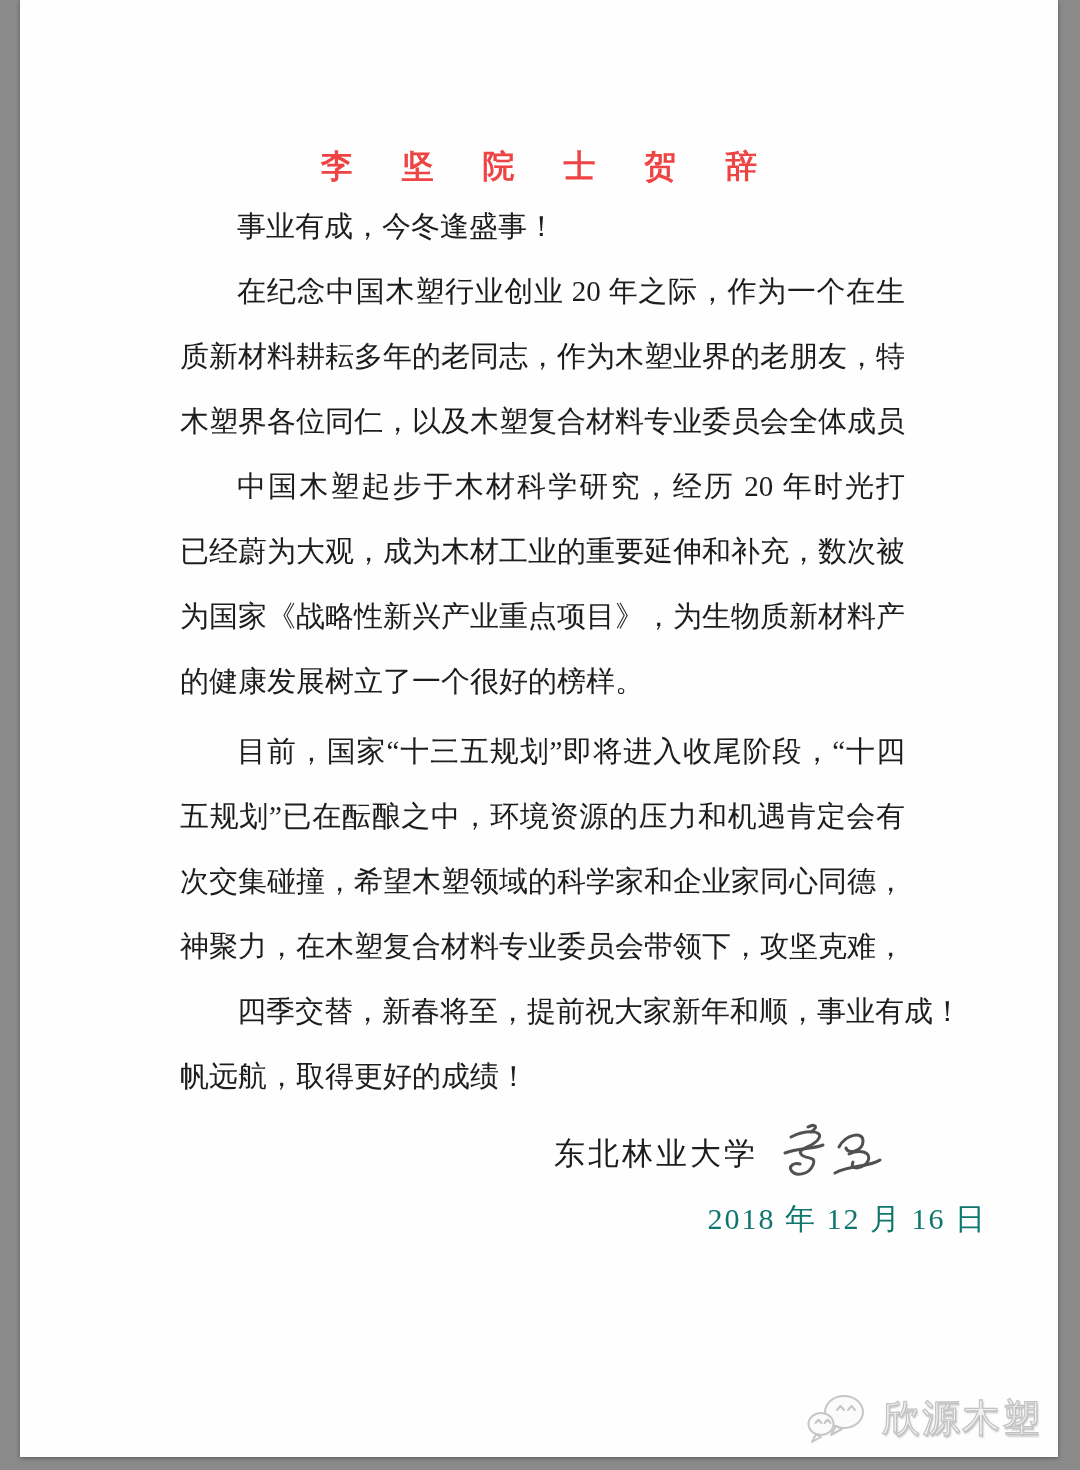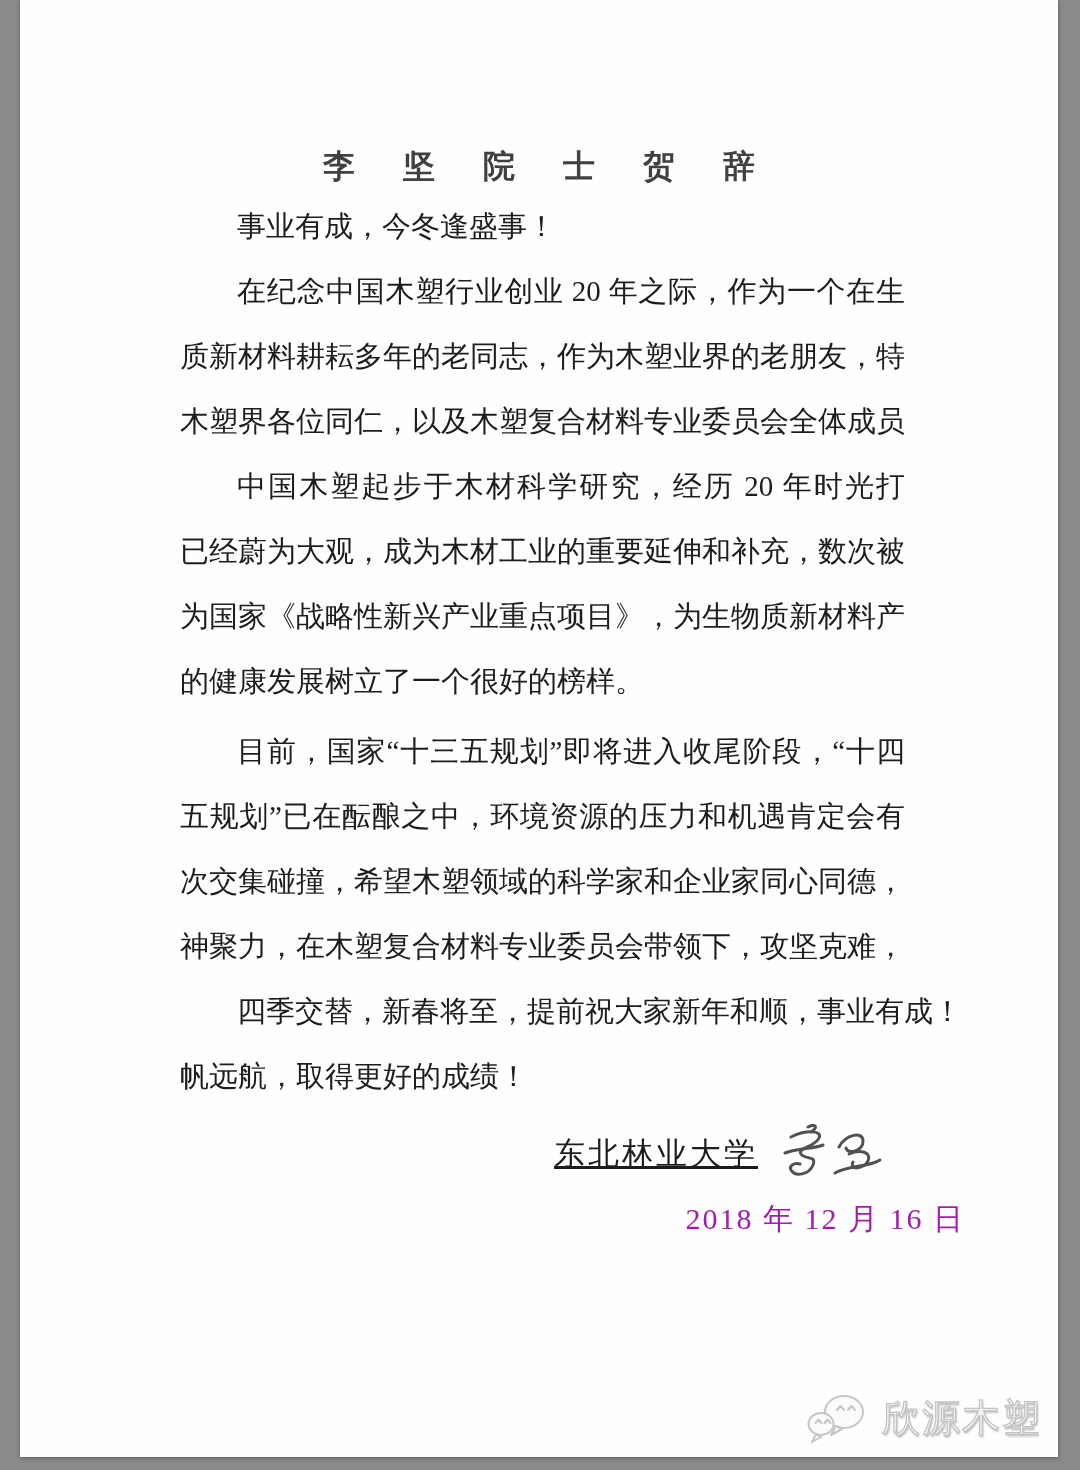--- a/index.html
+++ b/index.html
@@ -20,27 +20,27 @@
     left: 20px;
     top: 0;
     width: 1038px;
     height: 1457px;
     background: #fefefe;
     box-shadow: 0 1px 4px rgba(0,0,0,0.35);
   }
   .title {
     margin: 146px 0 0 0;
     text-align: center;
-    font-family: Liberation Serif, serif;
+    font-family: Liberation Sans, sans-serif;
     font-weight: bold;
     font-size: 32px;
     line-height: 40px;
     letter-spacing: 20px;
     text-indent: 20px; 
-    color: #404040;
+    color: #ef4444;
   }
   .body-col {
     margin: 8px 0 0 160px;
     width: 725px;
     color: #1d1d1d;
   }
   .line {
     height: 65px;
     line-height: 65px;
     font-size: 29px;
@@ -55,37 +55,36 @@
   .line.indent { text-indent: 57px; }
   .line.gap { margin-top: 5px; }
   .sig-row {
     margin-top: 14px;
     height: 62px;
     display: flex;
     justify-content: flex-end;
     align-items: center;
     padding-right: 170px;
     color: #1d1d1d;
-    text-decoration: underline;
   }
   .sig-org {
     font-size: 31px;
     letter-spacing: 3px;
   }
   .sig-svg {
     margin-left: 20px;
     margin-top: -4px;
   }
   .date-line {
     margin-top: 14px;
     text-align: right;
-    padding-right: 93px;
+    padding-right: 71px;
     font-size: 30px;
     letter-spacing: 2px;
-    color: #a21caf;
+    color: #0f766e;
   }
   .watermark {
     position: absolute;
     right: 38px;
     bottom: 24px;
     display: flex;
     align-items: center;
     gap: 12px;
   }
   .watermark-text {

